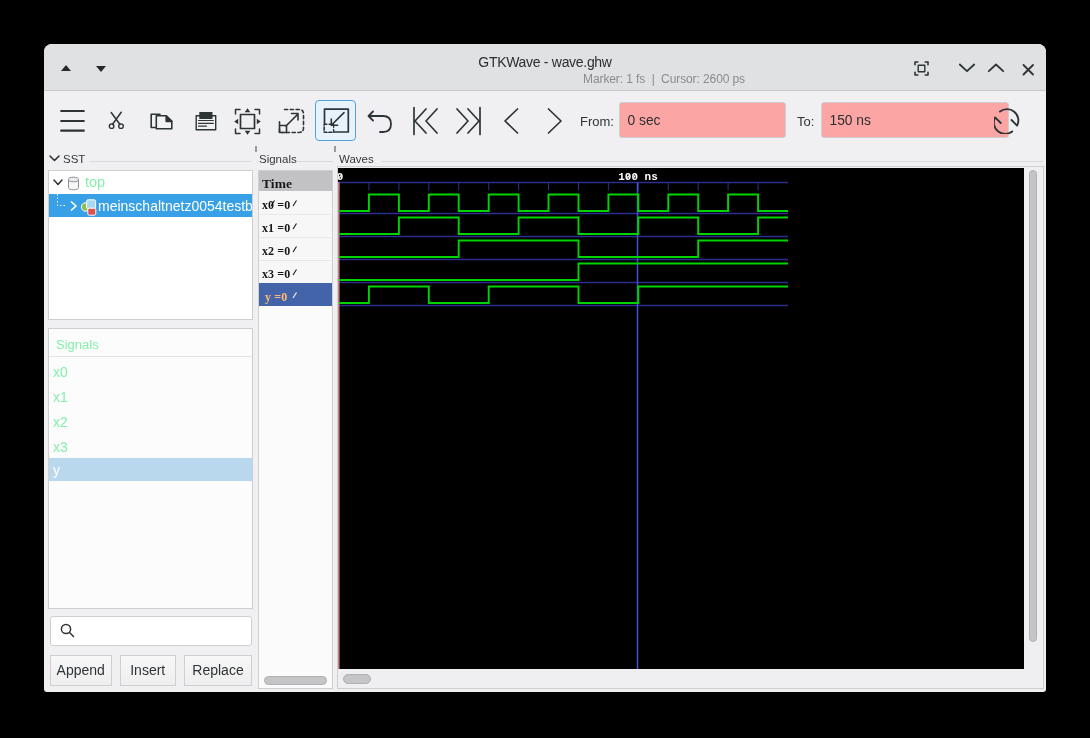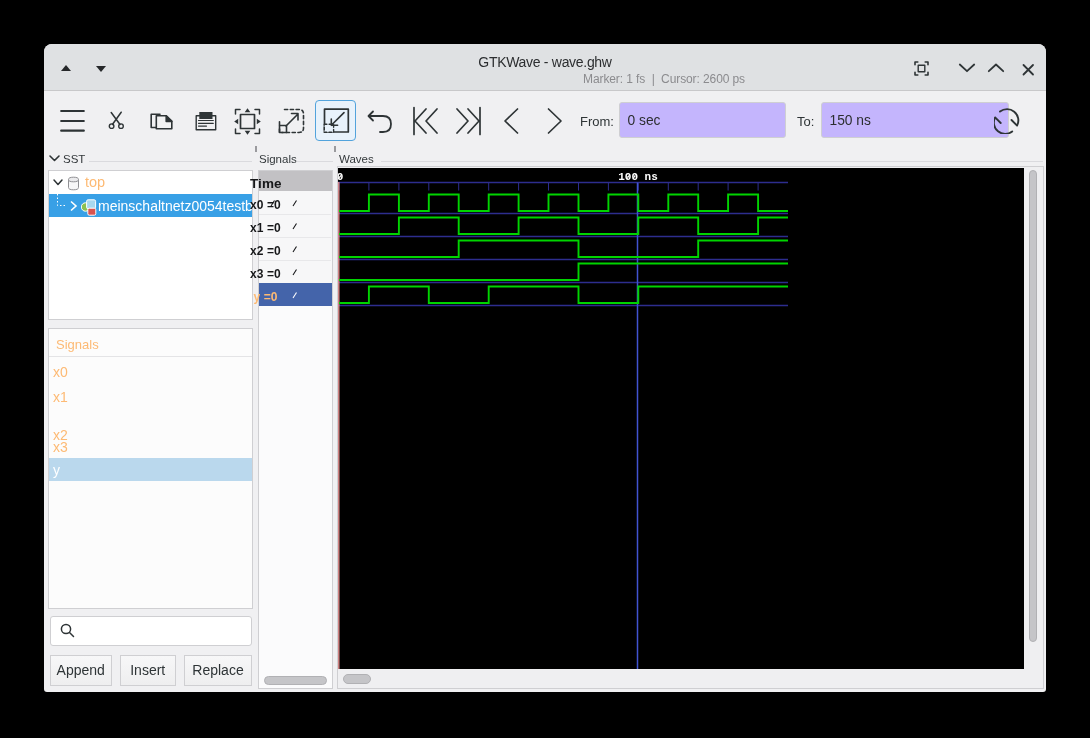--- a/index.html
+++ b/index.html
@@ -3,29 +3,29 @@
 *{margin:0;padding:0;box-sizing:border-box}
 html,body{width:1090px;height:738px;background:#000;overflow:hidden;font-family:"Liberation Sans",sans-serif}
 .abs{position:absolute}
 .win{position:absolute;left:44px;top:44px;width:1002px;height:648px;background:#f0f0f2;border-radius:8px 8px 3px 3px}
 .titlebar{position:absolute;left:44px;top:44px;width:1002px;height:47px;background:#dfe1e3;border-bottom:1px solid #c8c8ca;border-radius:8px 8px 0 0}
 .title{position:absolute;left:345px;top:54px;width:400px;text-align:center;font-size:14px;letter-spacing:-0.3px;color:#2c2e30}
 .subtitle{position:absolute;left:345px;top:71.5px;width:400px;text-align:right;font-size:12px;letter-spacing:-0.1px;color:#8b8b8e}
 .tri-up{position:absolute;left:60.5px;top:65.2px;width:0;height:0;border-left:5.5px solid transparent;border-right:5.5px solid transparent;border-bottom:6.5px solid #26282a}
 .tri-dn{position:absolute;left:96px;top:66.3px;width:0;height:0;border-left:5.5px solid transparent;border-right:5.5px solid transparent;border-top:6px solid #26282a}
 svg.ic{position:absolute;stroke:#2e3436;fill:none;stroke-width:1.6;stroke-linecap:round;stroke-linejoin:round}
-.inp{position:absolute;background:#c4b5fd;border:1px solid #cfcfd2;border-radius:3px;font-size:13.8px;color:#2c2e30}
+.inp{position:absolute;background:#fca5a5;border:1px solid #cfcfd2;border-radius:3px;font-size:13.8px;color:#2c2e30}
 .inp span{position:absolute;left:7.5px;top:10px}
 .lbl{position:absolute;font-size:13px;color:#2e3436}
 .flbl{position:absolute;font-size:11.5px;color:#33383b}
 .fline{position:absolute;height:1px;background:#dadade}
 .box{position:absolute;background:#fff;border:1px solid #cfcfd2}
 .btn{position:absolute;height:31px;background:linear-gradient(#f7f7f8,#eeeeef);border:1px solid #cfcfd2;border-radius:0;font-size:14px;color:#2e3436;text-align:center;line-height:29px}
-.srow{position:absolute;left:53px;font-size:14px;color:#fdba74}
-.mrow{position:absolute;left:250px;width:74px;font-size:12px;font-weight:bold;letter-spacing:0.1px;color:#17181a;font-family:Liberation Sans, sans-serif;white-space:pre}
+.srow{position:absolute;left:53px;font-size:14px;color:#86efac}
+.mrow{position:absolute;left:262px;width:74px;font-size:12px;font-weight:bold;letter-spacing:0.1px;color:#17181a;font-family:Liberation Serif, serif;white-space:pre}
 .scrollh{position:absolute;background:#c5c5c8;border-radius:5px}
 </style></head>
 <body>
 <div class="win"></div>
 <div class="titlebar"></div>
 
 <div class="tri-up"></div>
 <div class="tri-dn"></div>
 <div class="title">GTKWave - wave.ghw</div>
 <div class="subtitle">Marker: 1 fs&nbsp; | &nbsp;Cursor: 2600 ps</div>
@@ -135,21 +135,21 @@
   <rect x="6.8" y="9.2" width="8" height="7" rx="1.5" fill="#d9534f" stroke="#fff" stroke-width="1"></rect>
  </svg>
  <div class="abs" style="left:49px;top:3.5px;font-size:14px;color:#fff;white-space:nowrap">meinschaltnetz0054testbe</div>
 </div>
 
 <div class="box" style="left:48px;top:328px;width:205px;height:281px;background:#fcfcfc"></div>
 <div class="srow" style="left:56px;top:337px;font-size:13px">Signals</div>
 <div class="fline" style="left:49px;top:356px;width:203px;background:#e4e4e6"></div>
 <div class="srow" style="top:364px">x0</div>
 <div class="srow" style="top:389px">x1</div>
-<div class="srow" style="top:427px">x2</div>
+<div class="srow" style="top:414px">x2</div>
 <div class="srow" style="top:439px">x3</div>
 <div class="abs" style="left:49px;top:458px;width:203px;height:23px;background:#bad8ed"></div>
 <div class="srow" style="top:462px;color:#fff">y</div>
 
 <div class="box" style="left:50px;top:616px;width:202px;height:30px;border-radius:3px"></div>
 <svg class="ic" style="left:59px;top:622px" width="17" height="17" viewBox="0 0 17 17" stroke="#3c4043">
  <circle cx="7" cy="7" r="4.6" stroke-width="1.5"></circle>
     <path d="M10.5,10.5 L14.5,14.5" stroke-width="1.5"></path>
 </svg>
 <div class="btn" style="left:50px;top:655px;width:61.5px">Append</div>

